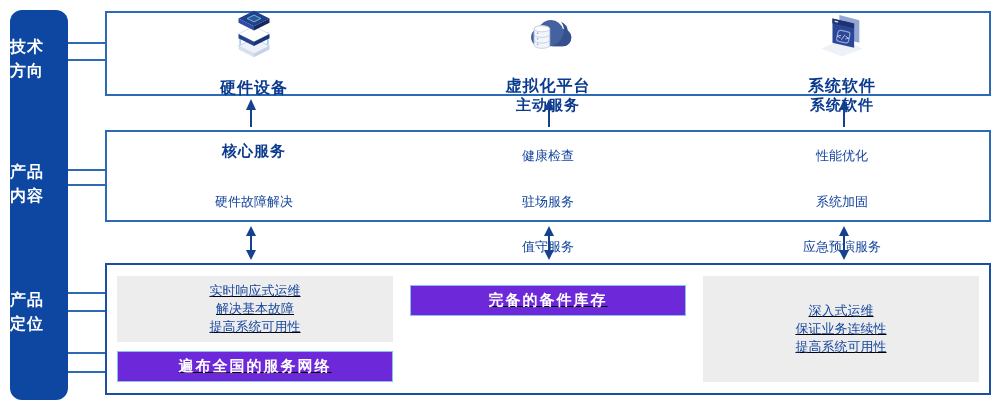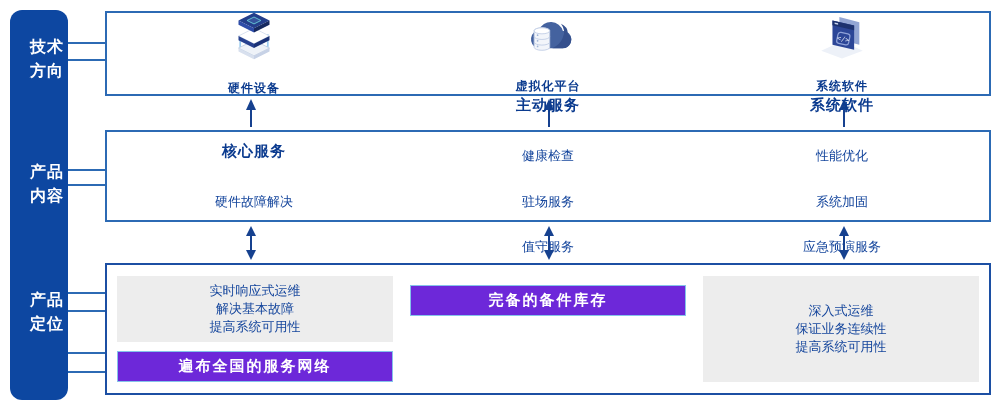--- a/index.html
+++ b/index.html
@@ -14,43 +14,43 @@
   
   .sidebar {
     position: absolute; left: 10px; top: 10px;
     width: 58px; height: 390px;
     background: #0D47A1;
     border-radius: 12px;
   }
   .side-label {
     position: absolute; left: 0; width: 58px;
     color: #fff; font-weight: bold; font-size: 16px;
-    line-height: 1.5; text-align: center; letter-spacing: 1px; padding-left: 16px;
+    line-height: 1.5; letter-spacing: 1px;
   }
   .side-label.l1 { top: 25px; }
   .side-label.l2 { top: 150px; }
   .side-label.l3 { top: 278px; }
   .side-label.l4 { top: 338px; }
   
   .conn {
     position: absolute; left: 68px; width: 39px; height: 2px;
     background: #2C6AB4;
   }
   
   .rowbox {
     position: absolute; left: 105px; width: 886px;
     border: 2px solid #2C6AB4; background: #fff;
     display: flex;
   }
   .rowbox .col { flex: 1 1 0; display: flex; flex-direction: column; align-items: center; justify-content: center; }
   .box-tech { top: 11px; height: 85px; }
   .box-content { top: 130px; height: 92px; }
-  .box-position { top: 263px; height: 132px; border-color: #1C4FA3; padding: 11px 10px; gap: 17px; }
-  
-  .tech-label { margin-top: 19px; color: #0B3B8F; font-weight: bold; font-size: 12px; letter-spacing: 1px; }
+  .box-position { top: 263px; height: 132px; border-color: #1C4FA3; padding: 11px 10px; gap: 17px; text-decoration: underline; }
+  
+  .tech-label { margin-top: 19px; color: #0B3B8F; font-weight: bold; font-size: 16px; letter-spacing: 1px; }
   .tech-icon { height: 50px; display: flex; align-items: flex-end; }
   
   .svc-title { color: #0B3B8F; font-weight: bold; font-size: 15px; letter-spacing: 1px; margin-bottom: 4px; text-align: center; }
   .svc-item { color: #14459C; font-size: 13px; line-height: 17.5px; text-align: center; margin-top: 28px; }
   
   .pos-col { flex: 1 1 0; display: flex; flex-direction: column; }
   .pos-panel {
     flex: 1 1 auto; background: #EDEDED;
     display: flex; flex-direction: column; align-items: center; justify-content: center;
   }

